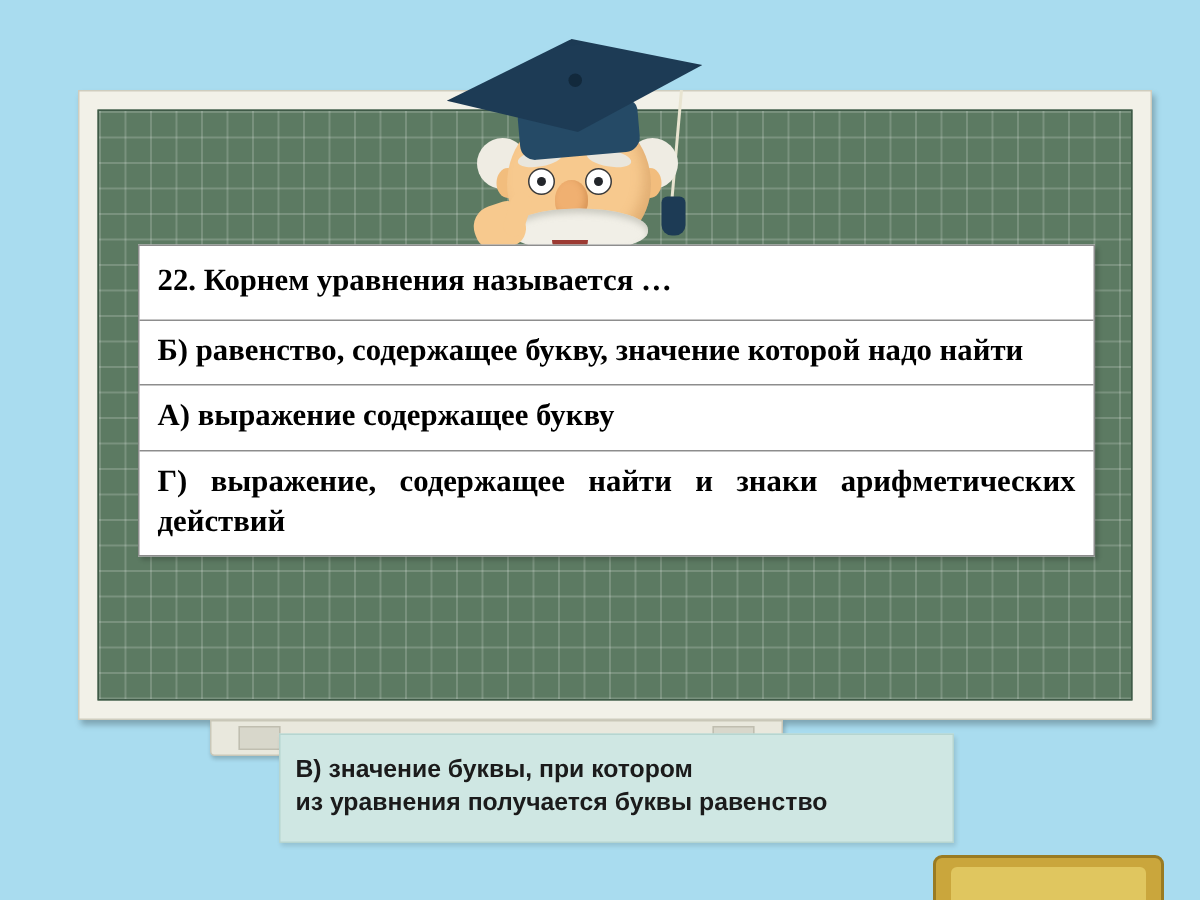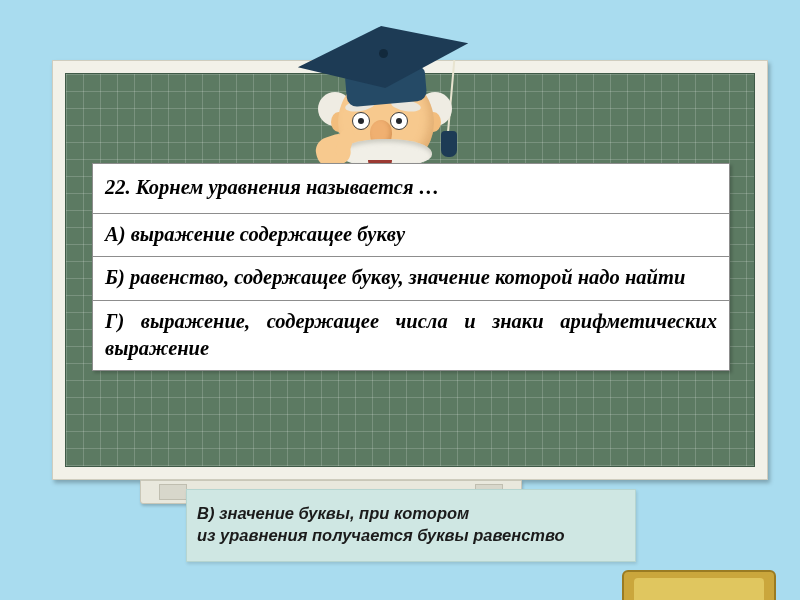--- a/index.html
+++ b/index.html
@@ -12,21 +12,21 @@
     background: #a9dcef;
     font-family: "Liberation Serif", serif;
     overflow: hidden;
     position: relative;
   }
 
   
   #slide {
     position: absolute;
     left: 0; top: 0;
-    width: 800px; height: 600px; font-style: italic;
+    width: 800px; height: 600px;
   }
 
   #board-frame {
     position: absolute;
     left: 52px;
     top: 60px;
     width: 716px;
     height: 420px;
     background: #f2f1e8;
     border: 1px solid #cfcdbe;
@@ -325,23 +325,23 @@
     <div class="mouth"></div>
     <div class="cap-base"></div>
     <div class="cap-board"></div>
     <div class="cap-button"></div>
     <div class="hand"></div>
     <div class="finger"></div>
   </div>
 
   <div id="question-card">
     <div class="q-row title">22. Корнем уравнения называется …</div>
+    <div class="q-row justify">Б) равенство, содержащее букву, значение которой надо найти</div>
     <div class="q-row">А) выражение содержащее букву</div>
-    <div class="q-row justify">Б) равенство, содержащее букву, значение которой надо найти</div>
-    <div class="q-row justify">Г) выражение, содержащее числа и знаки арифметических выражение</div>
+    <div class="q-row justify">Г) выражение, содержащее найти и знаки арифметических действий</div>
   </div>
 
   <div id="answer-banner">
     <div>В) значение буквы, при котором</div>
     <div>из уравнения получается буквы равенство</div>
   </div>
 
   <div id="desk">
     <div id="desk-inner"></div>
   </div>

